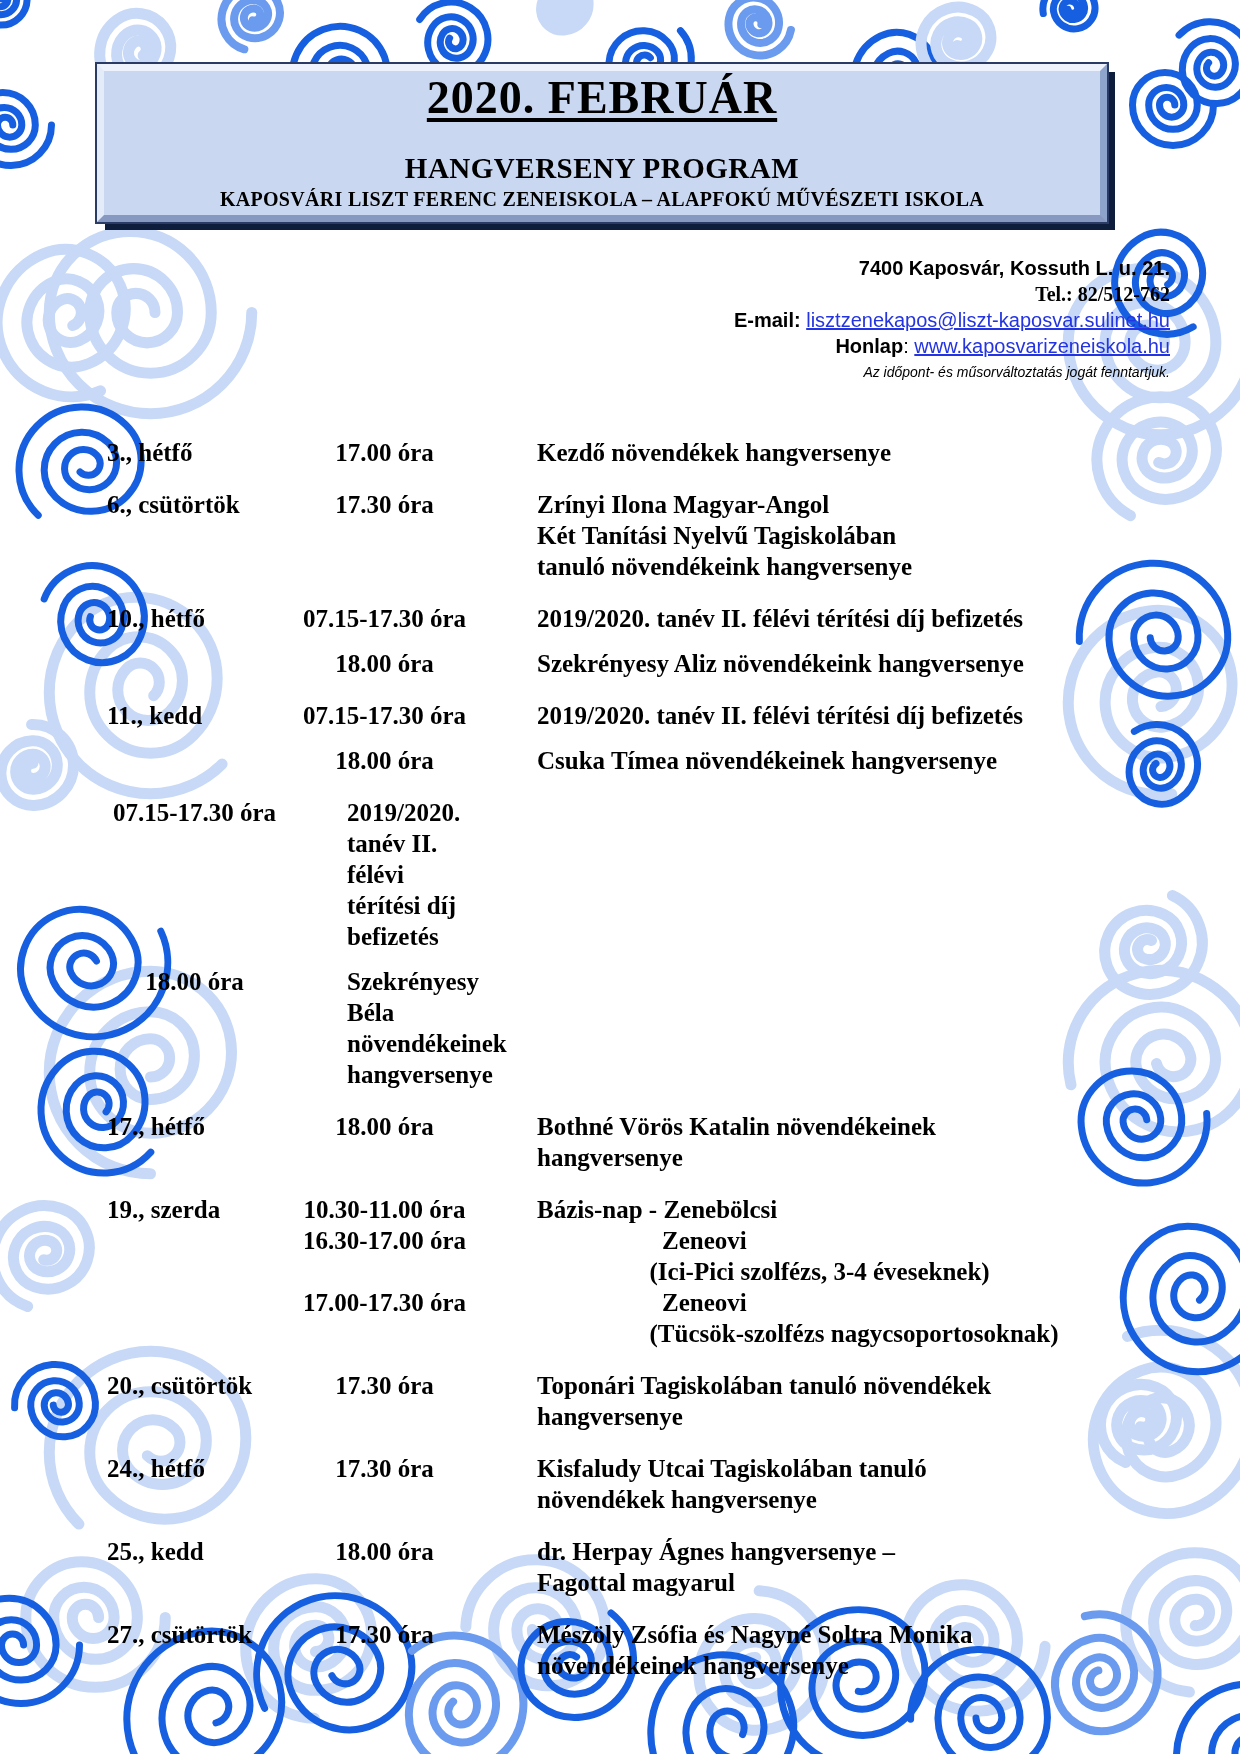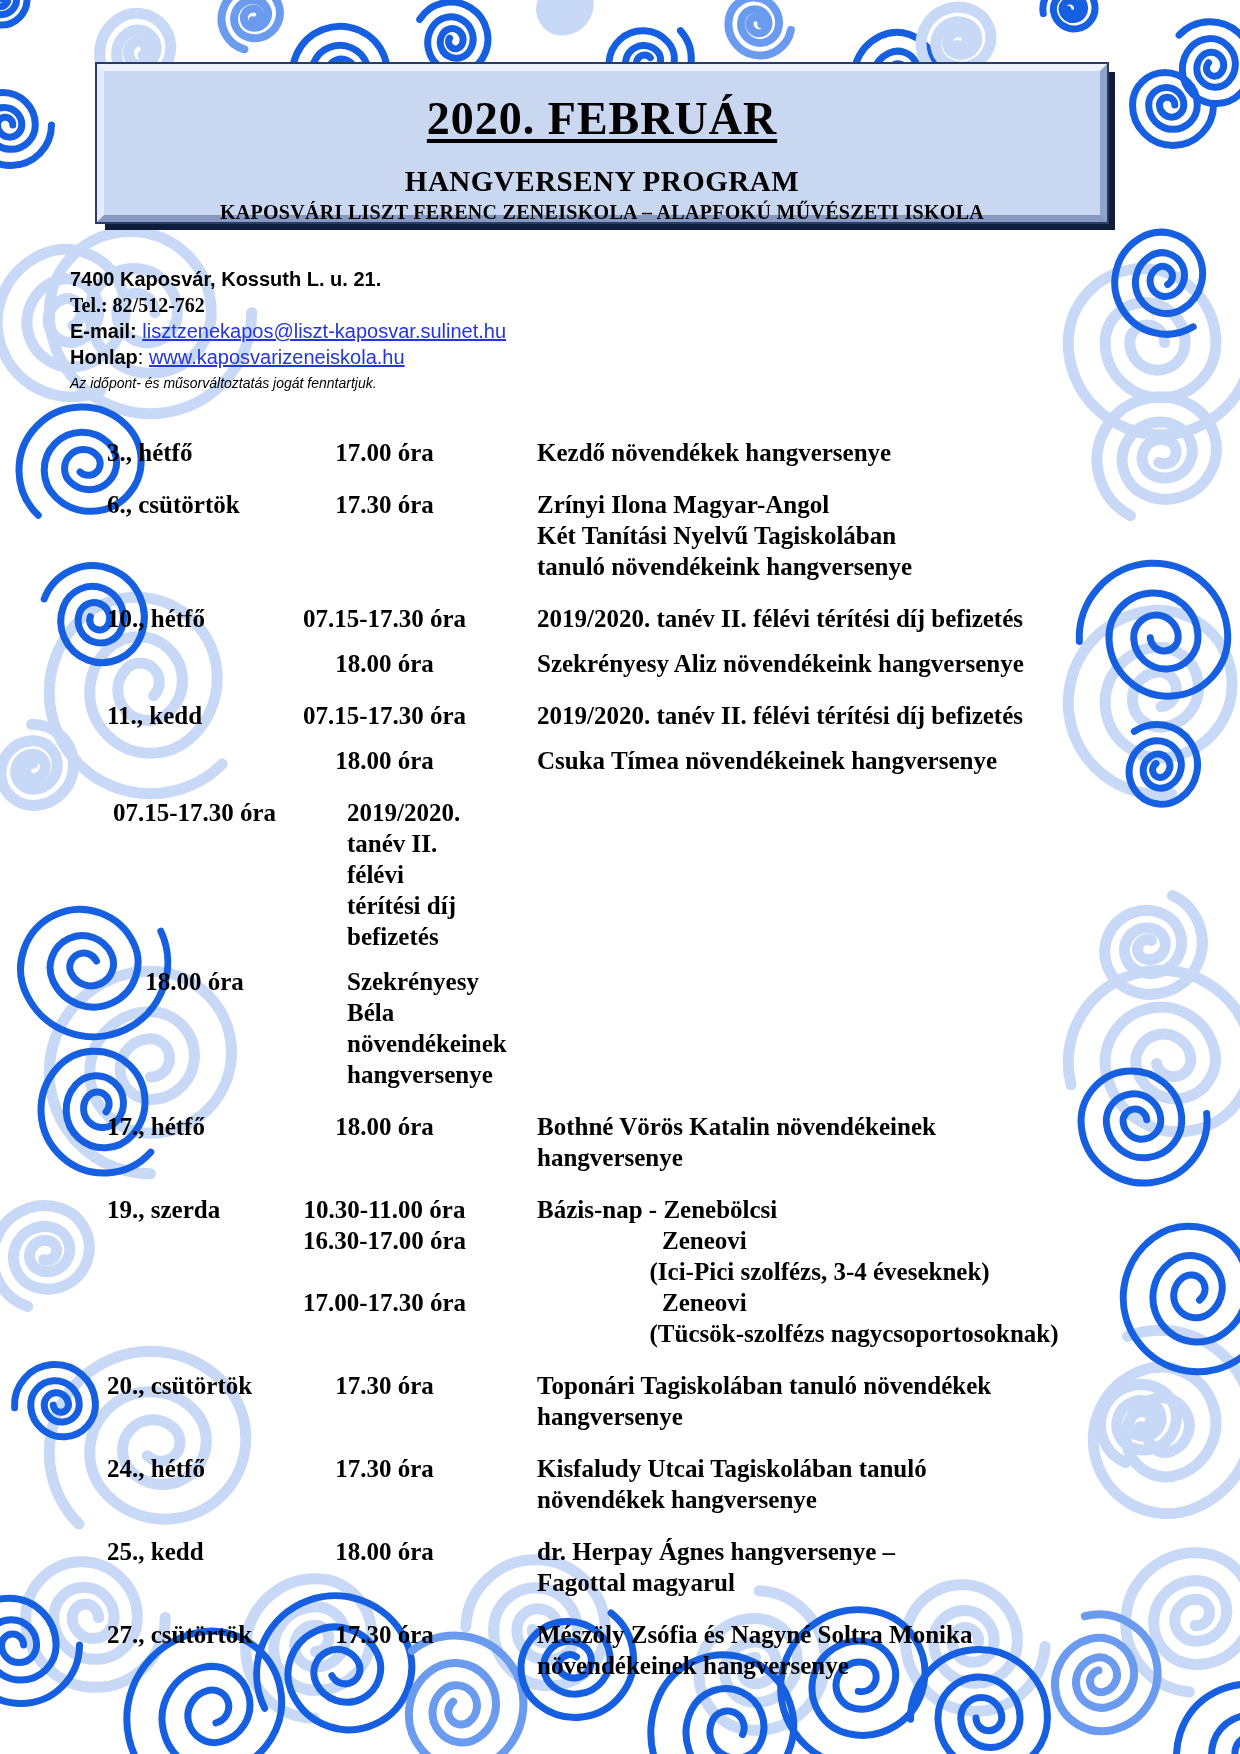--- a/index.html
+++ b/index.html
@@ -7,28 +7,28 @@
         font-family:"Liberation Serif",serif;color:#000}
   #deco{position:absolute;inset:0;z-index:0}
   .content{position:absolute;inset:0;z-index:1}
 
   
   .title-box{position:absolute;left:97px;top:64px;width:1010px;height:158px;box-sizing:border-box;
              background:var(--box-fill,#cad7f1);
              border:7px solid;border-color:#edf2fc #8fa4ca #8799c0 #e4ecf9;
              outline:2px solid #2a3c66;
              box-shadow:8px 8px 0 #0f1d3d;
-             text-align:center;padding-top:21px}
+             text-align:center;padding-top:0}
   .title{font-size:46px;font-weight:bold;letter-spacing:1px;
          text-decoration:underline;text-decoration-thickness:4px;text-underline-offset:5px}
-  .sub1{margin-top:20px;font-size:29px;font-weight:bold;letter-spacing:.5px}
+  .sub1{margin-top:28px;font-size:29px;font-weight:bold;letter-spacing:.5px}
   .sub2{margin-top:3px;font-size:20px;font-weight:bold;letter-spacing:.3px}
 
   
-  .contact{position:absolute;top:266px;left:70px;width:1100px;text-align:left;
+  .contact{position:absolute;top:255px;left:70px;width:1100px;text-align:right;
            font-family:"Liberation Sans",sans-serif;font-size:20px;line-height:26px}
   .contact .bold{font-weight:bold}
   .contact .serif{font-family:"Liberation Serif",serif;font-weight:bold}
   a.link{color:var(--link-color,#2334e0);text-decoration:underline;cursor:pointer}
   .disclaimer{font-style:italic;font-size:14px}
 
   
   .schedule{position:absolute;left:107px;top:437px;width:1062px;
             font-weight:bold;font-size:25px;line-height:31px}
   .row{display:grid;grid-template-columns:190px 1fr;margin-top:21px}

